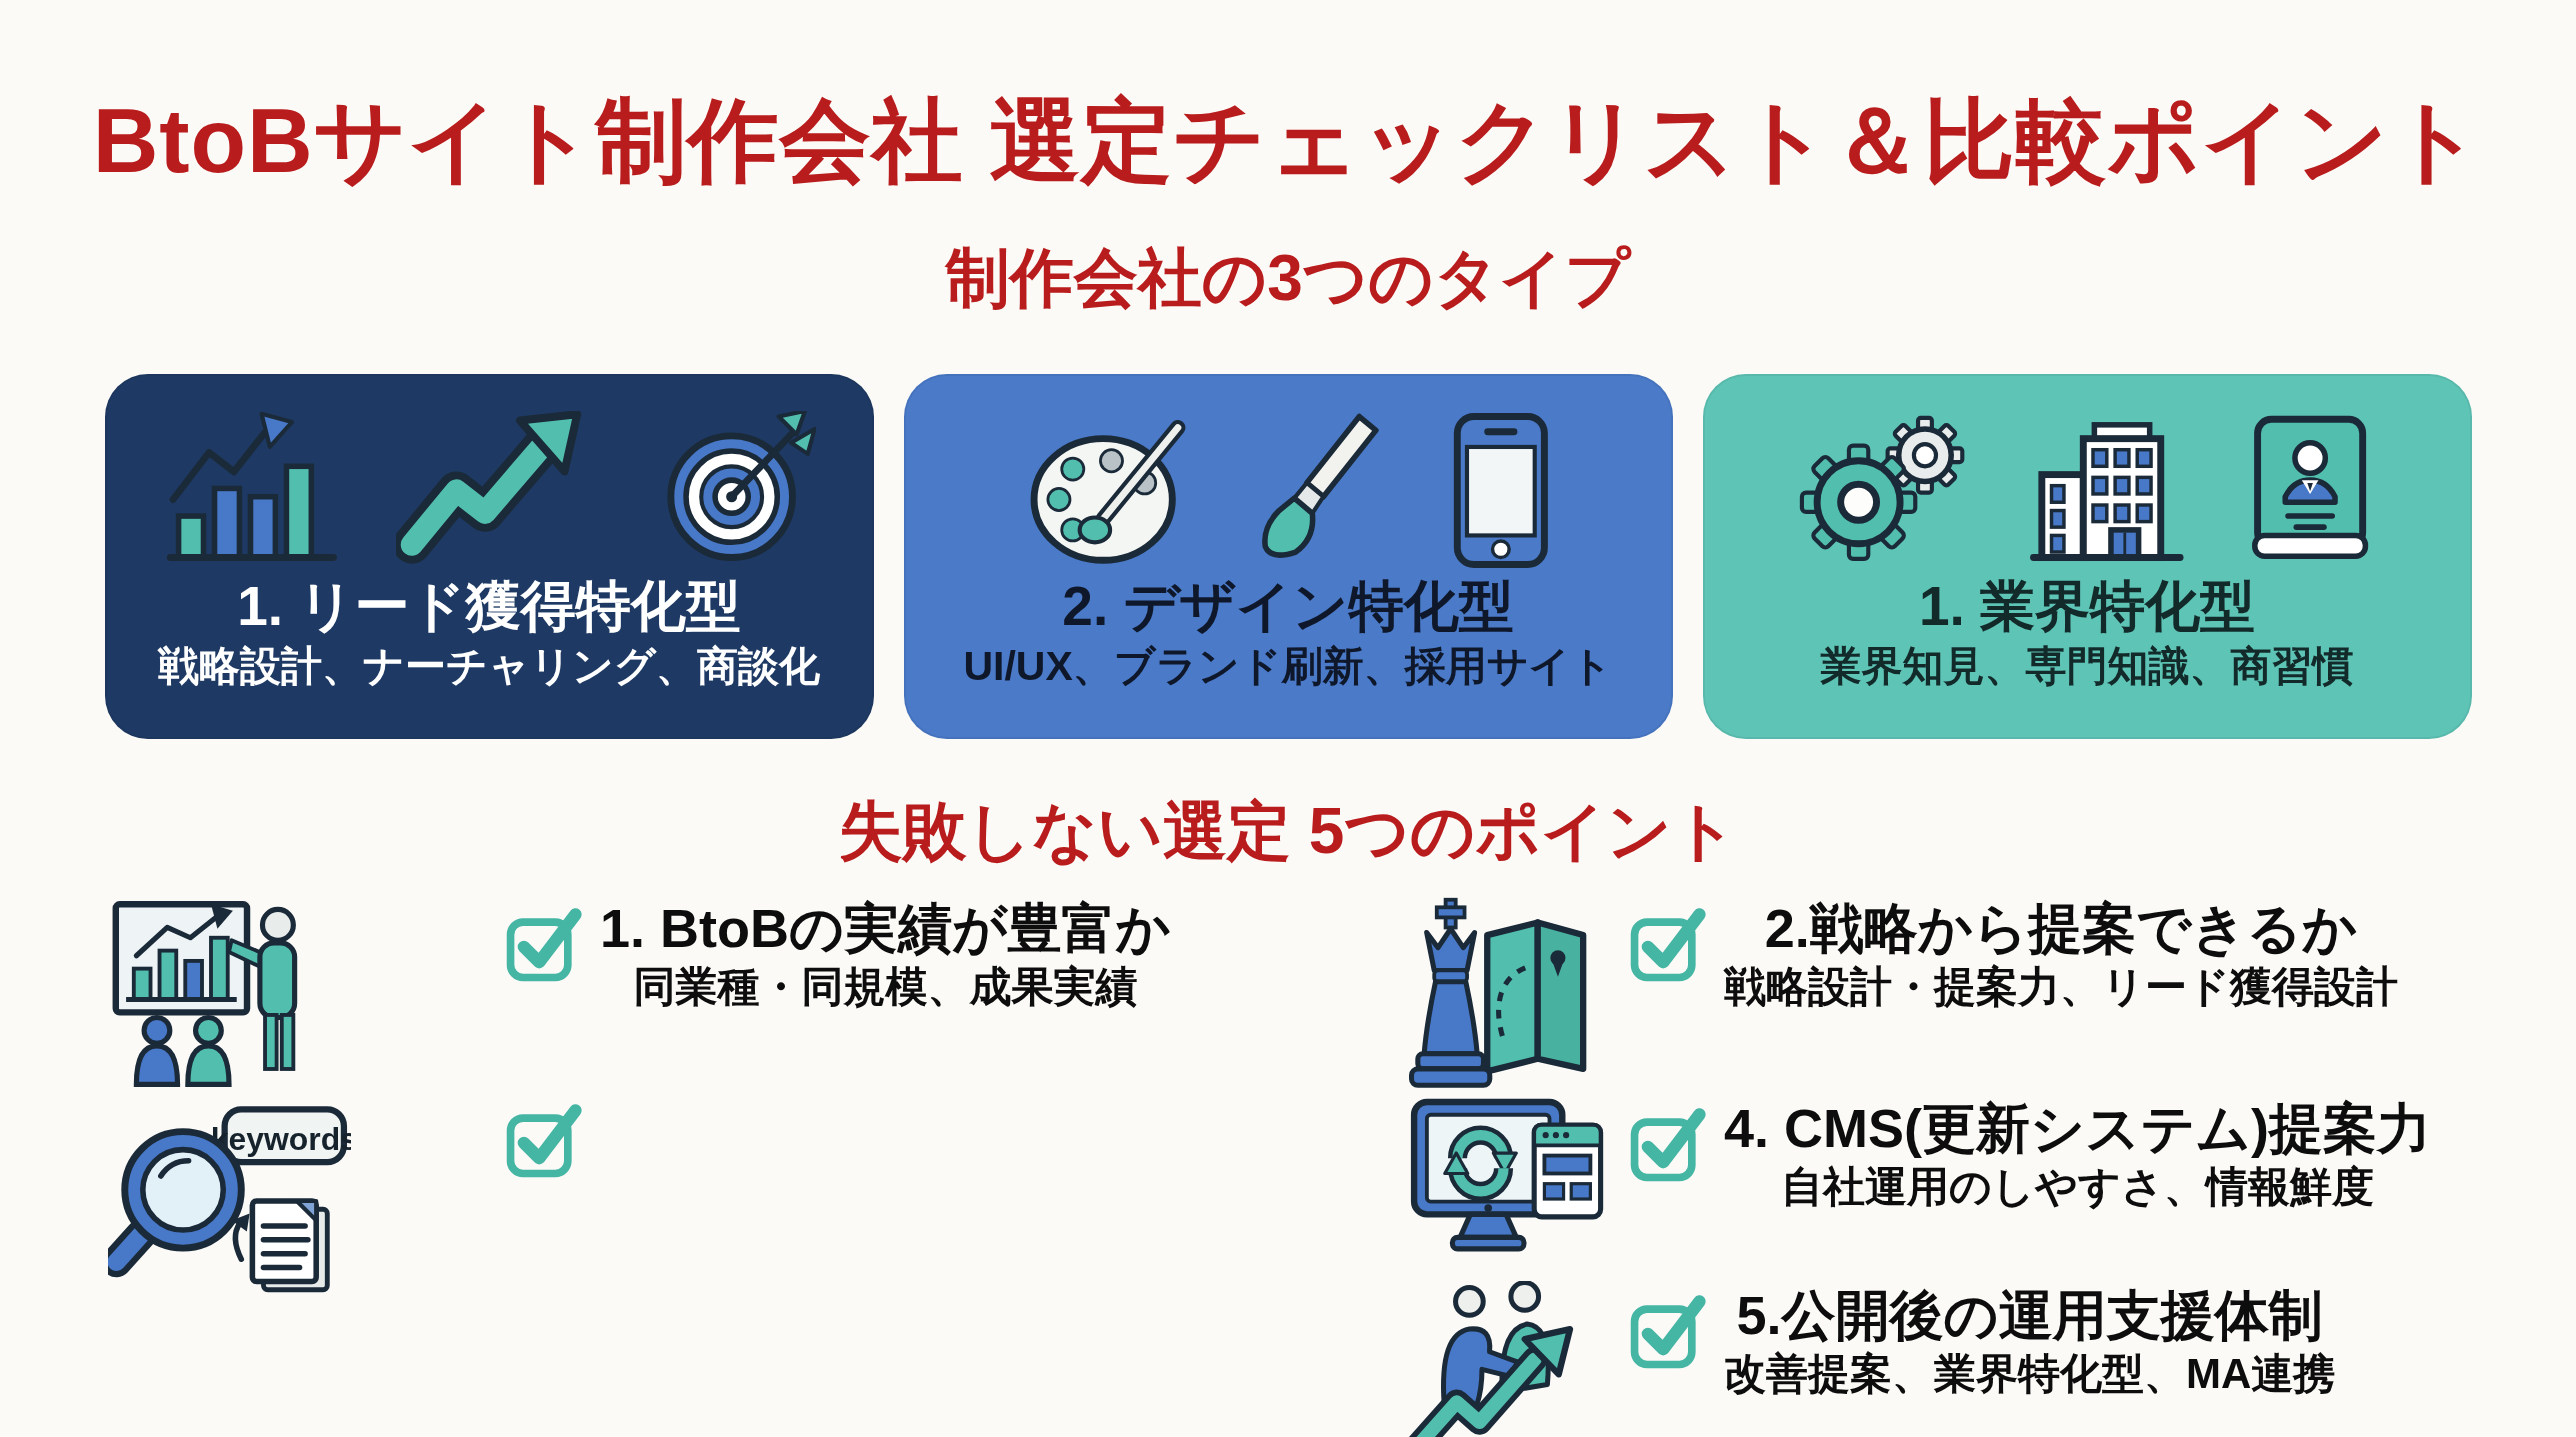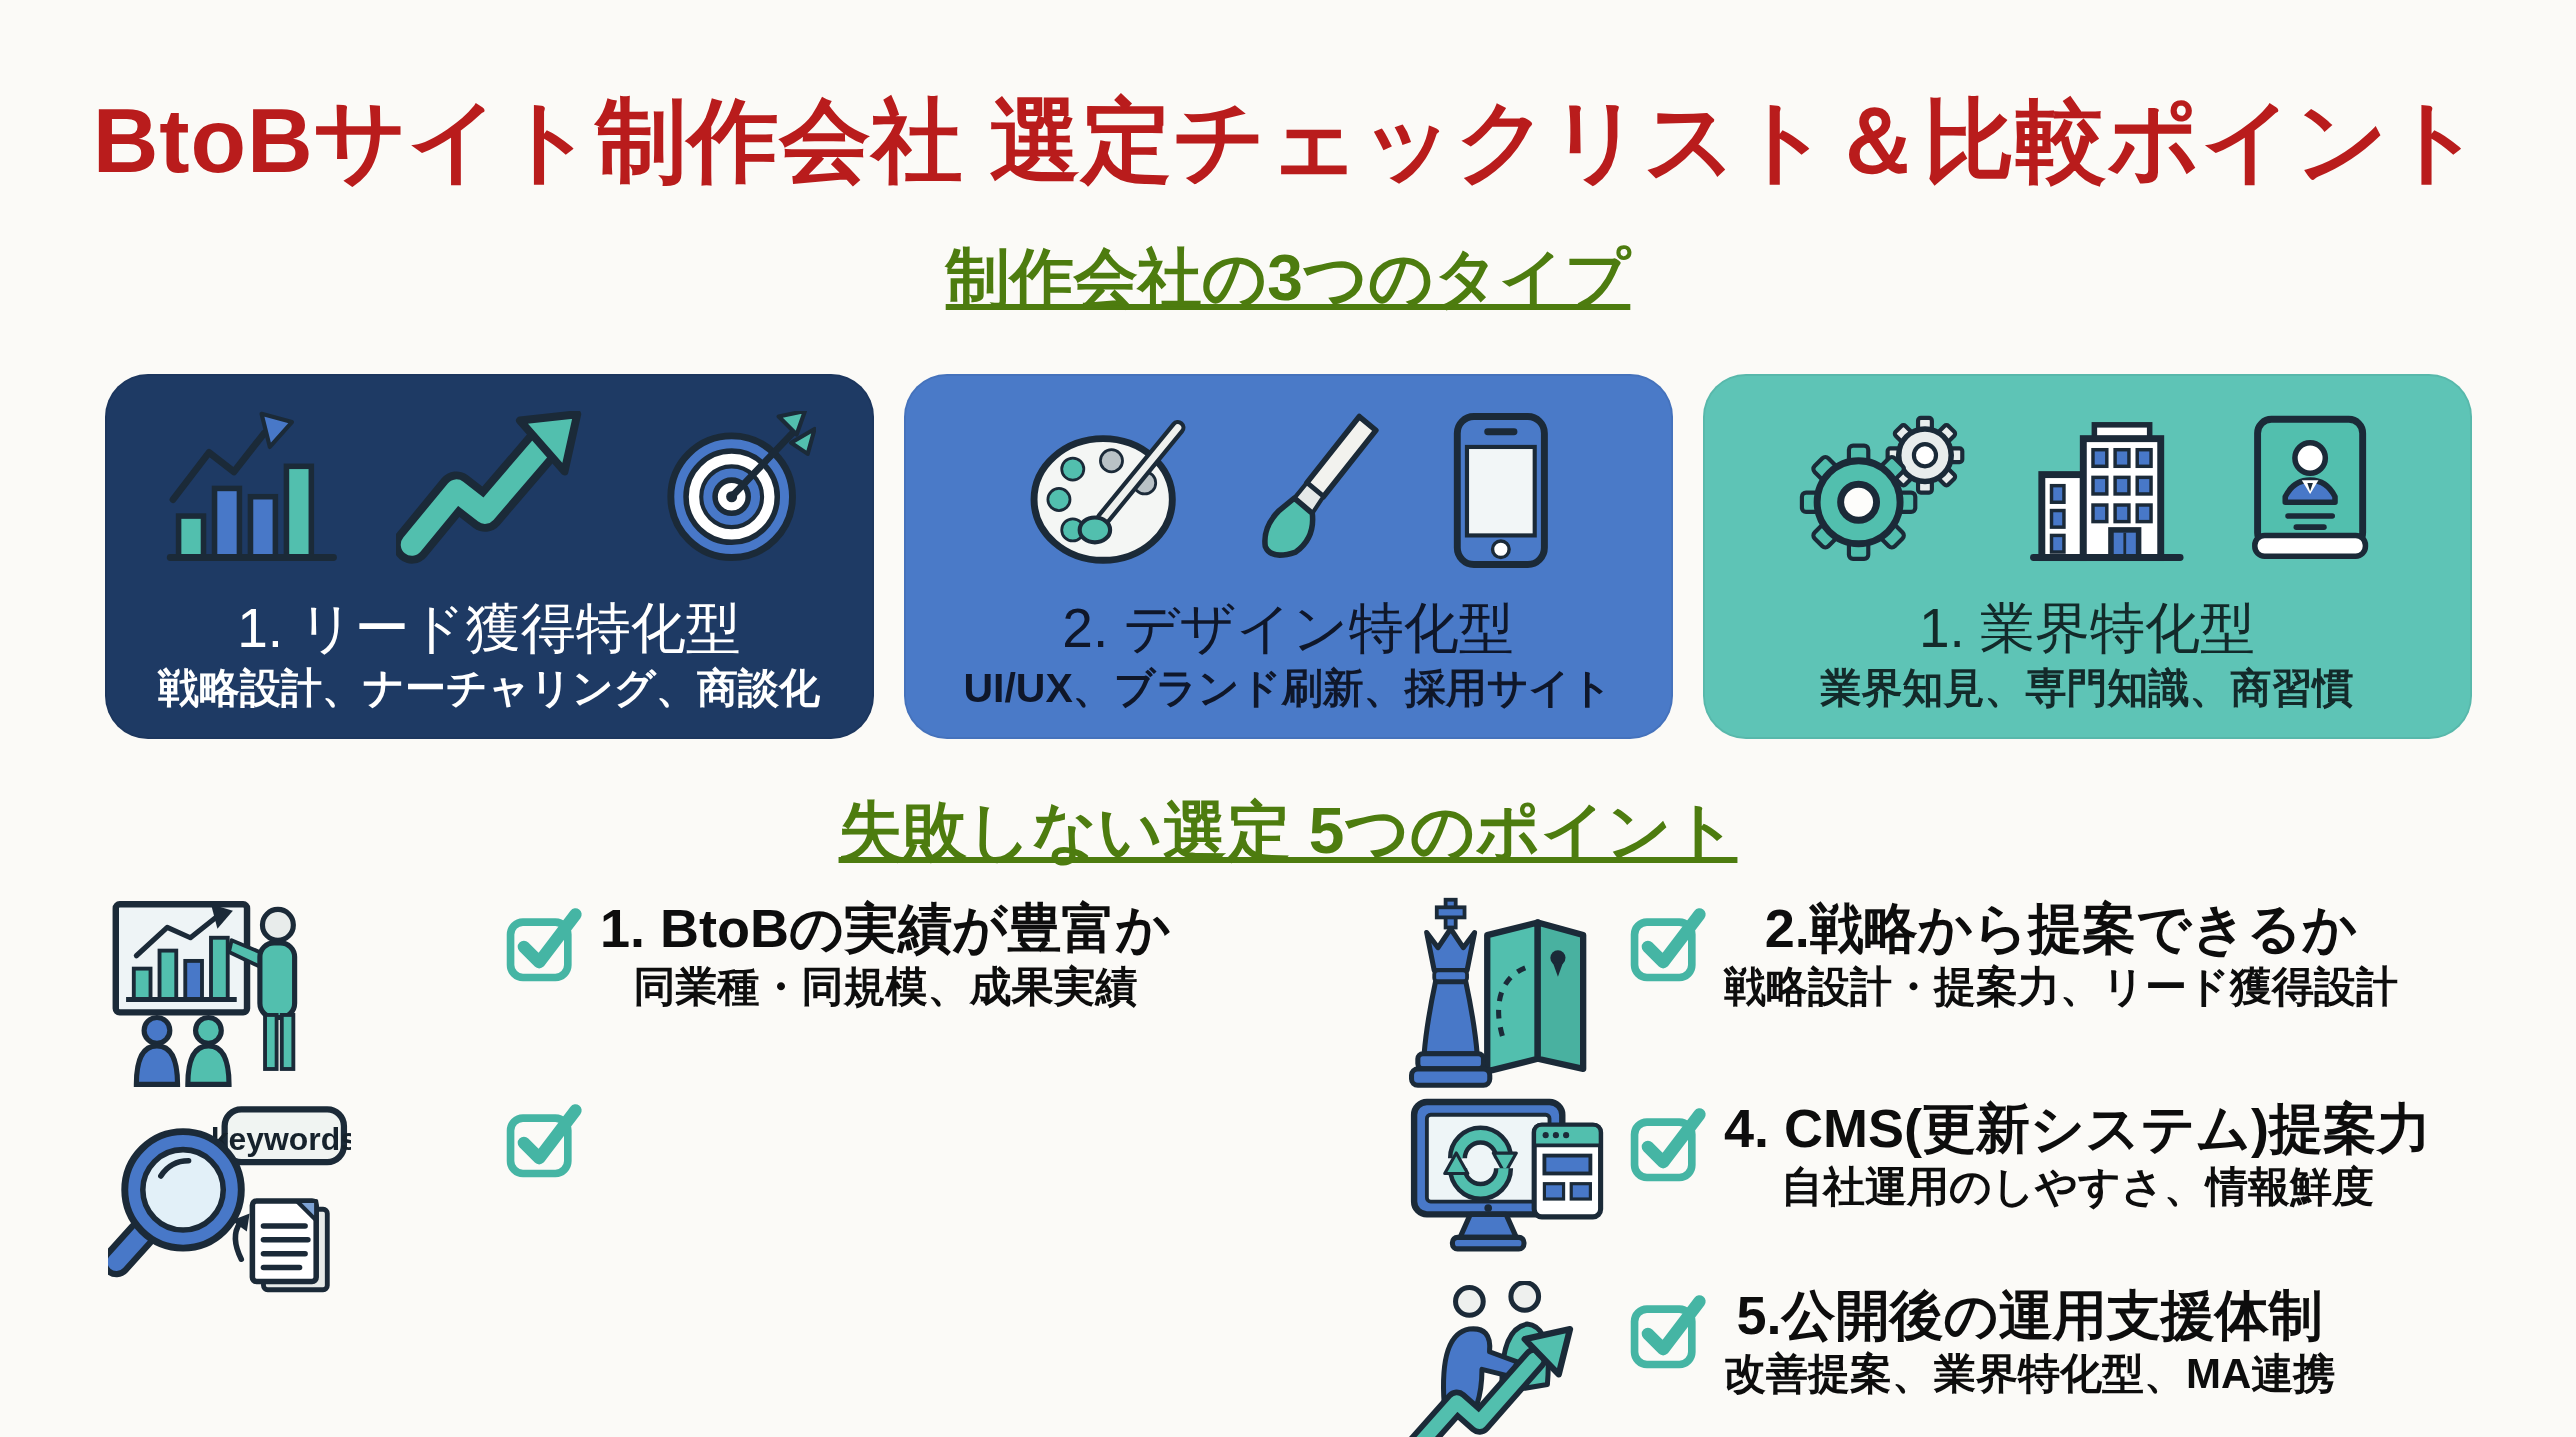--- a/index.html
+++ b/index.html
@@ -11,41 +11,41 @@
     -webkit-font-smoothing:antialiased;
   }
   .page-title{
     margin:0;padding-top:80px;
     text-align:center;
     font-size:91px;font-weight:800;letter-spacing:0.9px;
     color:#b91c1c;
   }
   .section-heading{
     margin:15px;text-align:center;
-    font-size:64px;font-weight:800;color:#4d7c0f;text-decoration:underline;
+    font-size:64px;font-weight:800;color:#b91c1c;
   }
   .types-heading{margin-top:32px;}
   .cards-row{
     margin-top:52px;
     display:flex;justify-content:center;gap:30px;
   }
   .card{
     width:769px;height:365px;border-radius:43px;
     display:flex;flex-direction:column;align-items:center;
     box-shadow:0 0 0 1.9px rgba(0,0,0,0.06) inset;
   }
   .card-navy{background:#1e3a64;color:#ffffff;}
   .card-blue{background:#4a7ac8;color:#0f172a;}
   .card-teal{background:#5ec4b6;color:#132a2a;}
   .card-icons{
     margin-top:32px;height:168px;
     display:flex;align-items:center;gap:54px;
   }
   .card-icons svg{height:159px;width:auto;display:block;}
-  .card-title{margin-top:26px;font-size:55px;font-weight:400;line-height:1.05;}
+  .card-title{margin-top:4px;font-size:55px;font-weight:700;line-height:1.05;}
   .card-subtitle{margin-top:9.4px;font-size:41px;font-weight:700;line-height:1.05;}
   .points-heading{margin-top:49px;}
   .points-wrap{
     margin-top:19px;padding-left:108px;
     display:flex;gap:56px;align-items:flex-start;
   }
   .points-col{display:flex;flex-direction:column;}
   .points-col-left{flex:0 0 1245px;width:1245px;}
   .points-col-right{flex:0 0 1105px;width:1105px;}
   .point{

